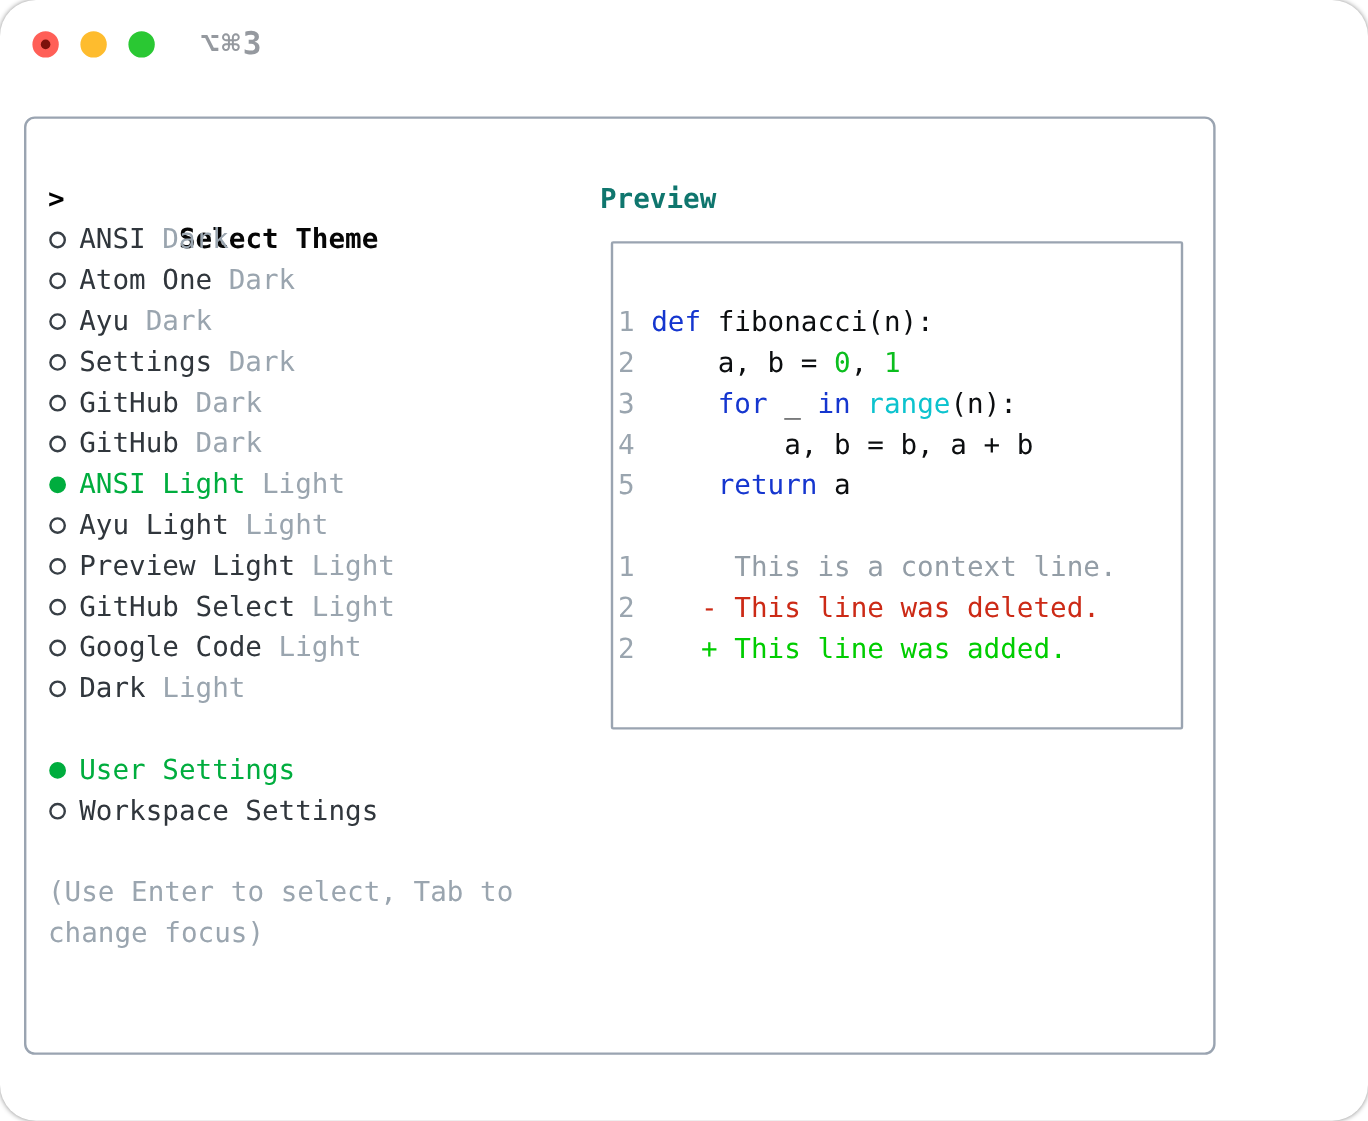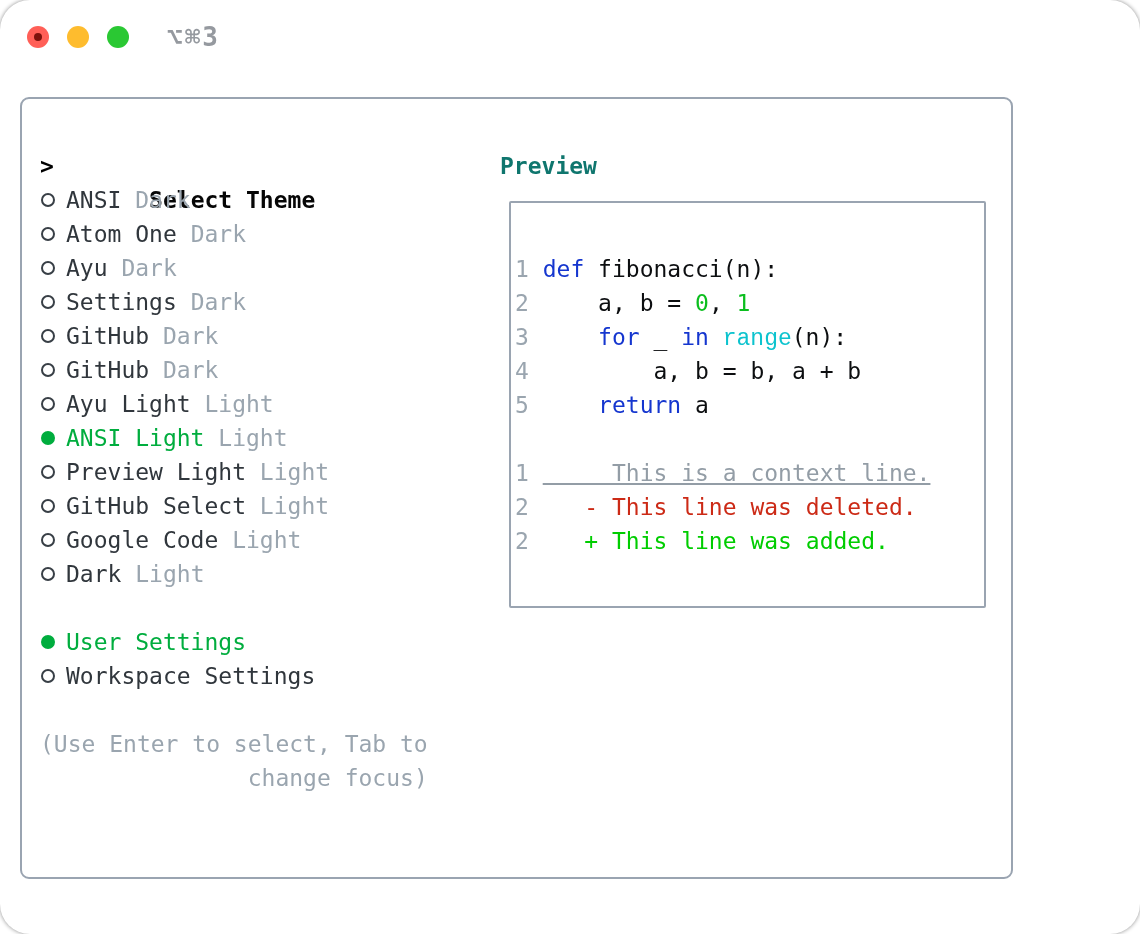--- a/index.html
+++ b/index.html
@@ -29,36 +29,36 @@
   .row{position:relative;height:34px;line-height:34px;white-space:pre;
        padding-left:26px;color:var(--name_fg);}
   .row.header{font-weight:bold;color:#060606;}
   .chevron{position:absolute;left:0;top:0;color:#000;font-weight:bold;}
   .radio{position:absolute;left:1px;top:10px;width:14px;height:14px;border-radius:50%;
          box-sizing:border-box;border:2.5px solid #383f46;}
   .radio.filled{background:var(--accent_green);border-color:var(--accent_green);}
   .sel{color:var(--accent_green);}
   .variant{color:var(--muted);}
   .spacer{height:34px;}
-  .help-line{height:34px;line-height:34px;color:var(--muted);white-space:pre;text-align:right;}
+  .help-line{height:34px;line-height:34px;color:var(--muted);white-space:pre;}
 
   
   .preview-label{position:absolute;left:500px;top:149px;height:34px;line-height:34px;
                  font-size:23px;font-weight:bold;color:#0f766e;}
   .preview-box{position:absolute;left:509px;top:201px;width:477px;height:407px;
                box-sizing:border-box;border:2px solid var(--border);border-radius:2px;}
   .code{position:absolute;left:4px;top:49px;font-size:23px;line-height:34px;
         white-space:pre;}
   .code-line{height:34px;}
   .num{color:var(--muted);}
   .c-fg{color:var(--fg);}
   .c-kw{color:var(--keyword_blue);}
-  .c-cy{color:var(--builtin_cyan);font-family:Liberation Mono, monospace;}
+  .c-cy{color:var(--builtin_cyan);}
   .c-grn{color:var(--bright_green);}
-  .c-ctx{color:var(--context_gray);text-decoration:underline;}
+  .c-ctx{color:var(--context_gray);}
   .c-del{color:var(--deleted_red);}
   .c-add{color:var(--added_green);}
 </style>
 </head>
 <body>
 
 <div class="window">
 
   <div class="tl tl-red"></div>
   <div class="tl tl-yellow"></div>
@@ -72,22 +72,22 @@
       <span class="chevron">&gt;</span><span>Select Theme</span>
     </div>
 
     <div id="theme-list">
         <div class="row"><span class="radio"></span><span class="">ANSI</span><span class="variant"> Dark</span></div>
         <div class="row"><span class="radio"></span><span class="">Atom One</span><span class="variant"> Dark</span></div>
         <div class="row"><span class="radio"></span><span class="">Ayu</span><span class="variant"> Dark</span></div>
         <div class="row"><span class="radio"></span><span class="">Settings</span><span class="variant"> Dark</span></div>
         <div class="row"><span class="radio"></span><span class="">GitHub</span><span class="variant"> Dark</span></div>
         <div class="row"><span class="radio"></span><span class="">GitHub</span><span class="variant"> Dark</span></div>
+        <div class="row"><span class="radio filled"></span><span class="sel">ANSI Light</span><span class="variant"> Light</span></div>
         <div class="row"><span class="radio"></span><span class="">Ayu Light</span><span class="variant"> Light</span></div>
-        <div class="row"><span class="radio filled"></span><span class="sel">ANSI Light</span><span class="variant"> Light</span></div>
         <div class="row"><span class="radio"></span><span class="">Preview Light</span><span class="variant"> Light</span></div>
         <div class="row"><span class="radio"></span><span class="">GitHub Select</span><span class="variant"> Light</span></div>
         <div class="row"><span class="radio"></span><span class="">Google Code</span><span class="variant"> Light</span></div>
         <div class="row"><span class="radio"></span><span class="">Dark</span><span class="variant"> Light</span></div>
       </div>
 
     <div class="spacer"></div>
 
 
     <div id="apply-list">

